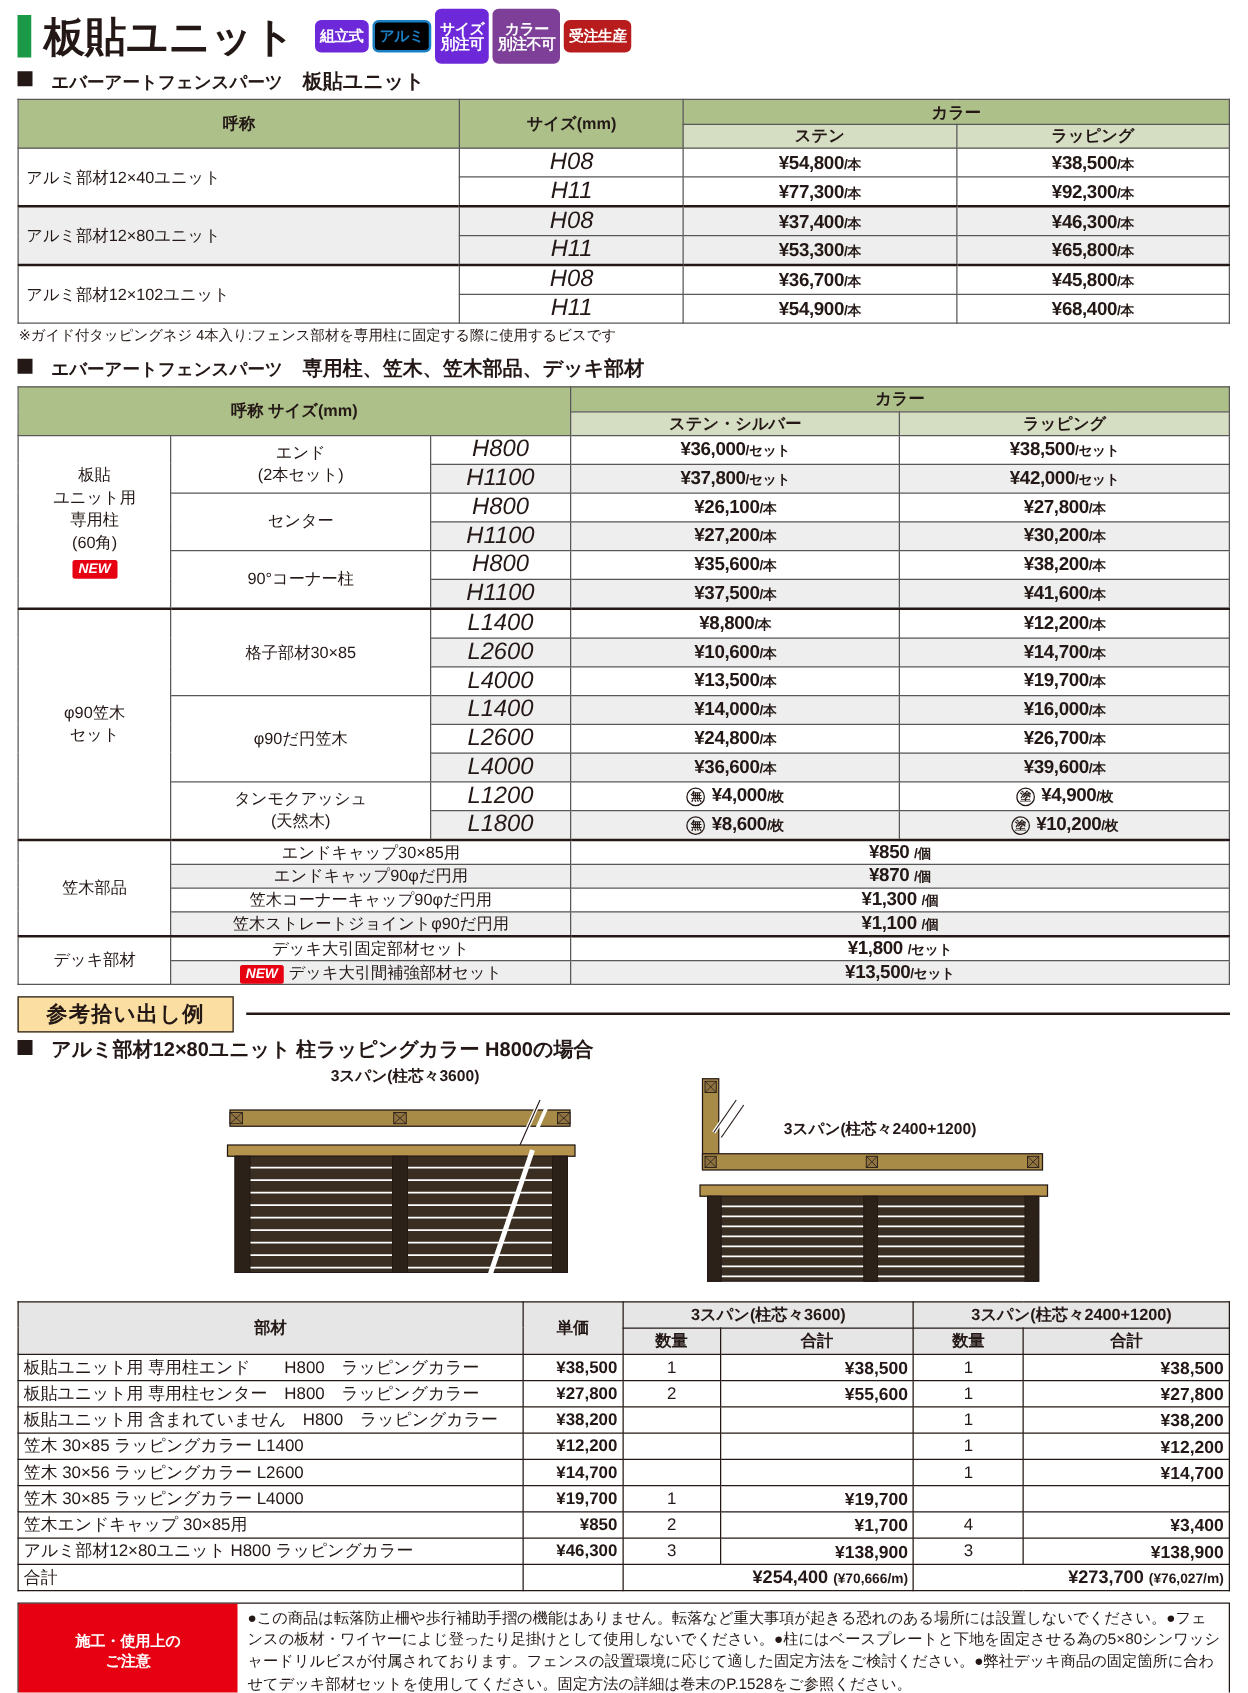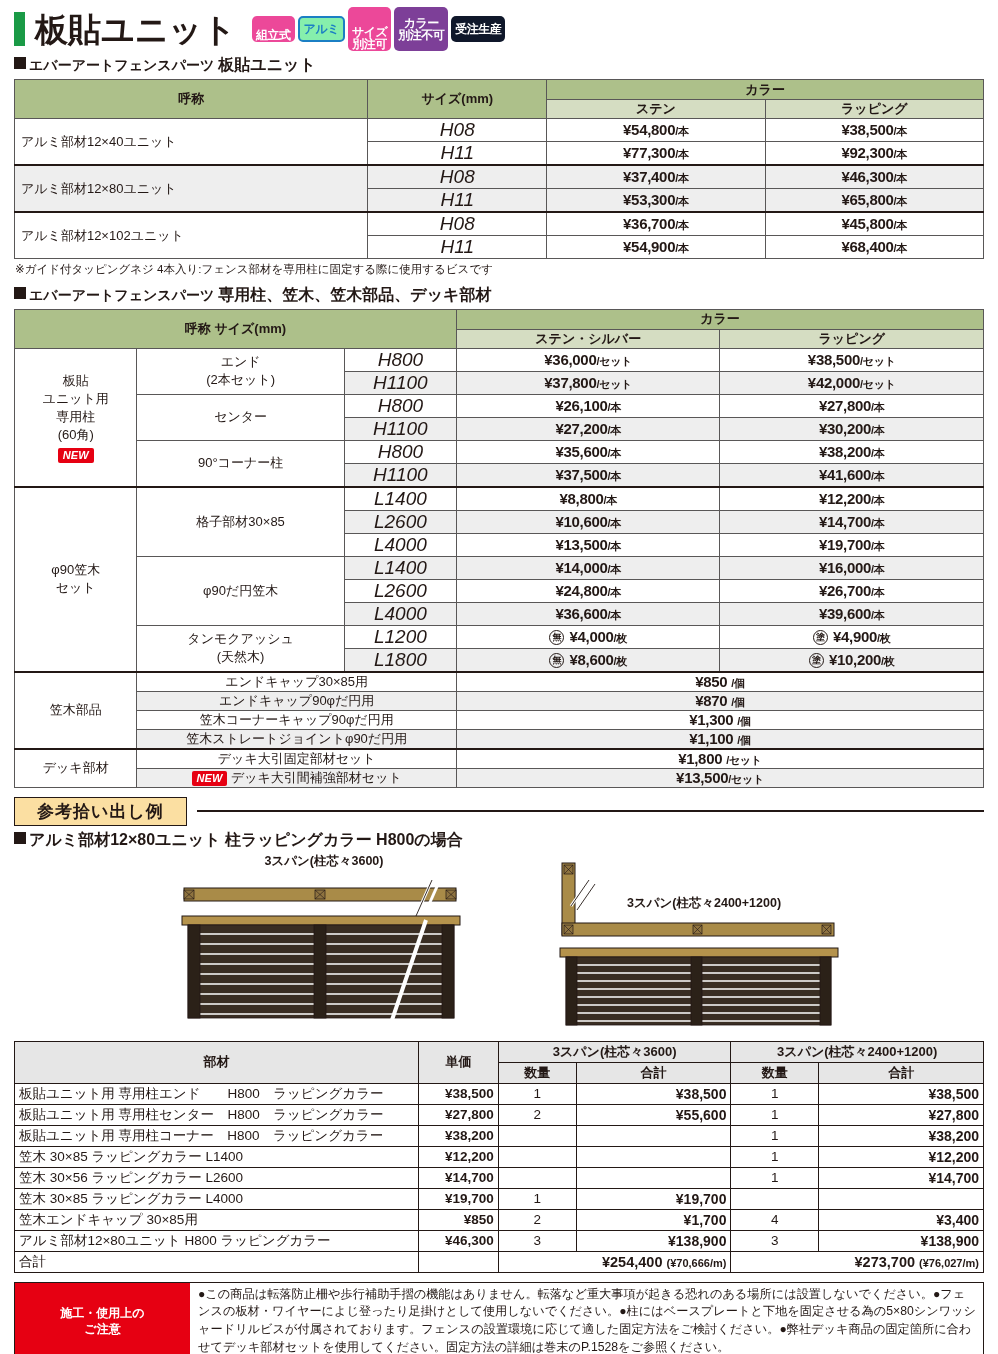--- a/index.html
+++ b/index.html
@@ -21,27 +21,27 @@
   .badges { display:flex; align-items:center; gap:3px; margin-left:6px; }
   .badge {
     border-radius:5px; color:#fff; font-weight:bold; text-align:center;
     display:flex; flex-direction:column; justify-content:center; align-items:center;
     padding:1px 4px; line-height:1.0; letter-spacing:-0.5px;
   }
   .badge .l1 { font-size:12px; }
   .badge .l2 { font-size:12px; }
   .badge.one-line { height:26px; font-size:13px; }
   .badge.two-line { height:44px; }
-  .b-blue   { background:#ec4899;justify-content:flex-end; }
-  .b-outline{ background:#86efac; color:#1b7fc4; border:2px solid #1b7fc4;text-align:right; }
+  .b-blue   { background:#6d28d9; }
+  .b-outline{ background:#000000; color:#1b7fc4; border:2px solid #1b7fc4;text-align:right; }
   .b-purple { background:#7d3f98; }
-  .b-orange { background:#0f172a;align-items:center; }
+  .b-orange { background:#b91c1c;align-items:center; }
 
   
-  .sec-head { display:flex; align-items:baseline; gap:0px; margin:7px 0 3px 0; }
+  .sec-head { display:flex; align-items:baseline; gap:12px; margin:7px 0 3px 0; }
   .sq { width:12px; height:12px; background:#231815; display:inline-block; margin-right:3px; position:relative; top:-1px;}
   .sec-head .t1 { font-size:14px; font-weight:bold; }
   .sec-head .t2 { font-size:16px; font-weight:bold; margin-left:4px; }
 
   
   table { border-collapse:collapse; width:100%; font-size:12px; }
   td, th { border:1px solid #595757; padding:0 3px; text-align:center; vertical-align:middle; font-weight:normal; }
   .hdr { background:#adc08a; font-weight:bold; font-size:13px; height:20px; }
   .sub { background:#d5ddc2; font-weight:bold; font-size:13px; height:19px; }
   .shade { background:#eeeeee; }
@@ -438,21 +438,21 @@
     </tr>
     <tr>
       <td class="name">板貼ユニット用 専用柱センター　H800　ラッピングカラー</td>
       <td class="num">¥27,800</td>
       <td class="qty">2</td>
       <td class="tot">¥55,600</td>
       <td class="qty">1</td>
       <td class="tot">¥27,800</td>
     </tr>
     <tr>
-      <td class="name">板貼ユニット用 専用柱コーナー　H800　ラッピングカラー</td>
+      <td class="name">板貼ユニット用 含まれていません　H800　ラッピングカラー</td>
       <td class="num">¥38,200</td>
       <td class="qty"></td>
       <td class="tot"></td>
       <td class="qty">1</td>
       <td class="tot">¥38,200</td>
     </tr>
     <tr>
       <td class="name">笠木 30×85 ラッピングカラー L1400</td>
       <td class="num">¥12,200</td>
       <td class="qty"></td>

